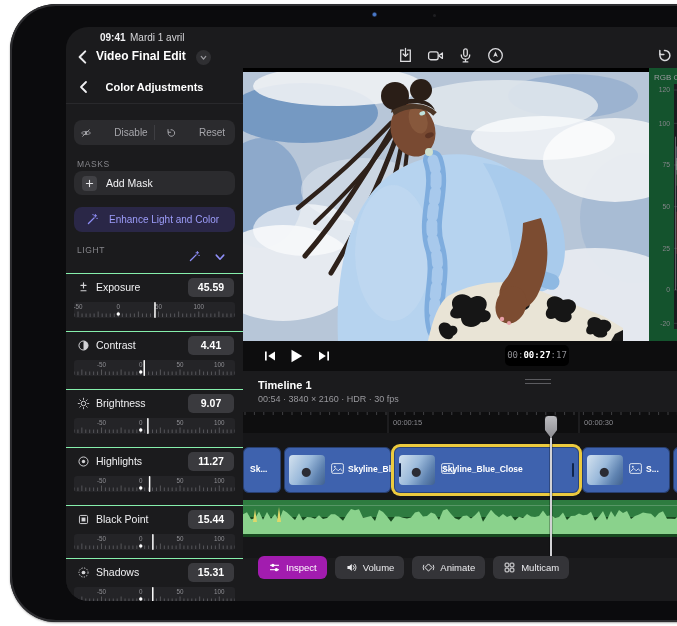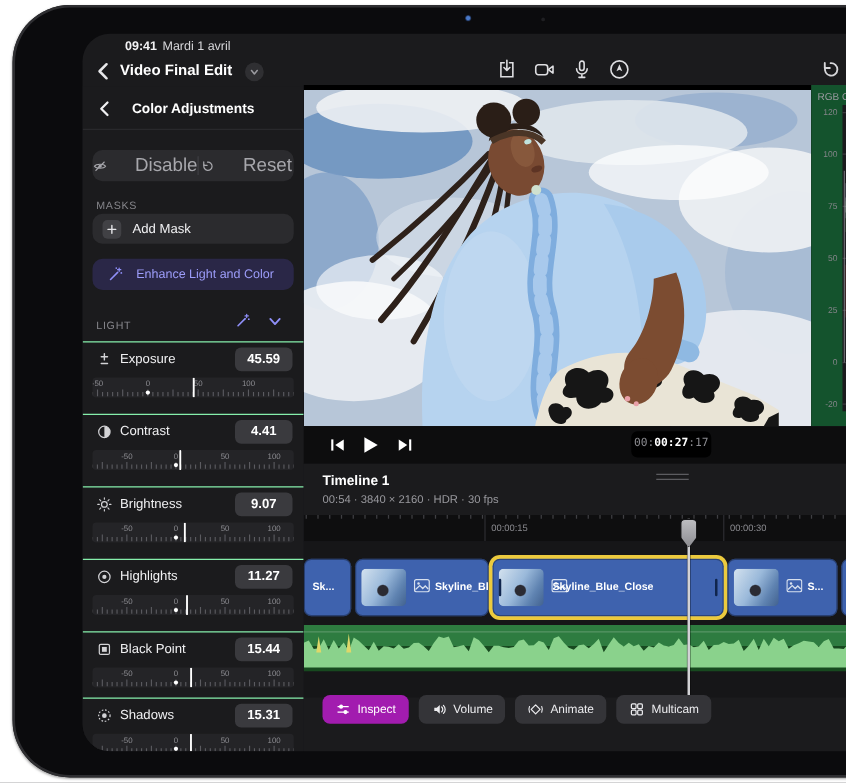--- a/index.html
+++ b/index.html
@@ -31,32 +31,32 @@
   .undo-set { position:absolute; left:590px; top:2px; display:flex; gap:10px; }
   .undo-set .tb-icon.dim { color:#55555a; }
   svg { display:block; }
 
   
   .sidebar { position:absolute; left:0; top:42px; width:177px; height:532px; background:#1b1b1d; overflow:hidden; }
   .sb-head-chev { position:absolute; left:10px; top:10px; width:16px; height:16px; color:#f0f0f2; }
   .sb-title { position:absolute; left:0; top:12px; width:100%; text-align:center; font-size:11px; font-weight:bold; color:#fff; }
   .sb-div { position:absolute; left:0; top:34px; width:100%; height:1px; background:#29292c; }
   .dr-group { position:absolute; left:8px; top:51px; width:161px; height:25px; background:#2b2b2e; border-radius:8px; display:flex; }
-  .dr-btn { flex:1; display:flex; align-items:center; justify-content:center; gap:22px; color:#a7a7ac; font-size:15px; }
+  .dr-btn { flex:1; display:flex; align-items:center; justify-content:center; gap:22px; color:#a7a7ac; font-size:10px; }
   .dr-sep { width:1px; height:15px; background:#3e3e42; align-self:center; }
   .dr-btn .ic { width:12px; height:12px; }
   .masks-label, .light-label { position:absolute; left:11px; font-size:8.5px; letter-spacing:.6px; color:#86868b; }
   .masks-label { top:90px; }
   .addmask { position:absolute; left:8px; top:102px; width:161px; height:24px; background:#2b2b2e; border-radius:8px; display:flex; align-items:center; }
   .addmask .plusbox { width:15px; height:15px; margin-left:8px; background:#414145; border-radius:4px; color:#e6e6e9; display:flex; align-items:center; justify-content:center; }
   .addmask .lbl { margin-left:9px; font-size:10.5px; color:#f2f2f4; }
   .enhance { position:absolute; left:8px; top:138px; width:161px; height:25px; background:#2a2747; border-radius:8px; display:flex; align-items:center; }
   .enhance .ic { width:13px; height:13px; margin-left:12px; color:#8f8ff8; }
   .enhance .lbl { margin-left:10px; font-size:10px; color:#9d9dfa; }
-  .light-label { top:186px; }
+  .light-label { top:176px; }
   .light-wand { position:absolute; left:122px; top:181px; width:13px; height:13px; color:#8f8ff8; }
   .light-chev { position:absolute; left:148px; top:182px; width:12px; height:12px; color:#8f8ff8; }
 
   .slider-block { position:absolute; left:0; width:177px; height:58px; border-top:1px solid #86efac; }
   .sl-icon { position:absolute; left:11px; top:7px; width:13px; height:13px; color:#d3d3d6; }
   .sl-name { position:absolute; left:30px; top:7px; font-size:10.5px; color:#f0f0f2; }
   .sl-val { position:absolute; right:9px; top:4px; min-width:46px; height:19px; background:#3a3a3e; border-radius:5px;
             color:#fff; font-size:10.5px; font-weight:bold; text-align:center; line-height:19px; padding:0 5px; }
   .sl-ruler { position:absolute; left:8px; top:28px; width:161px; height:16px; background:#242427; border-radius:3px; overflow:hidden; }
 

